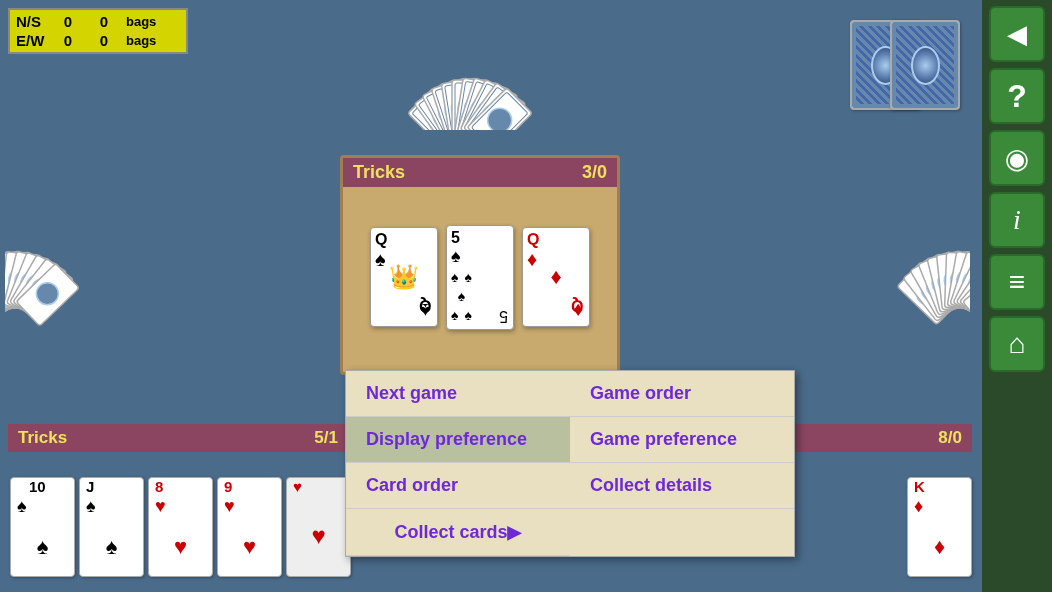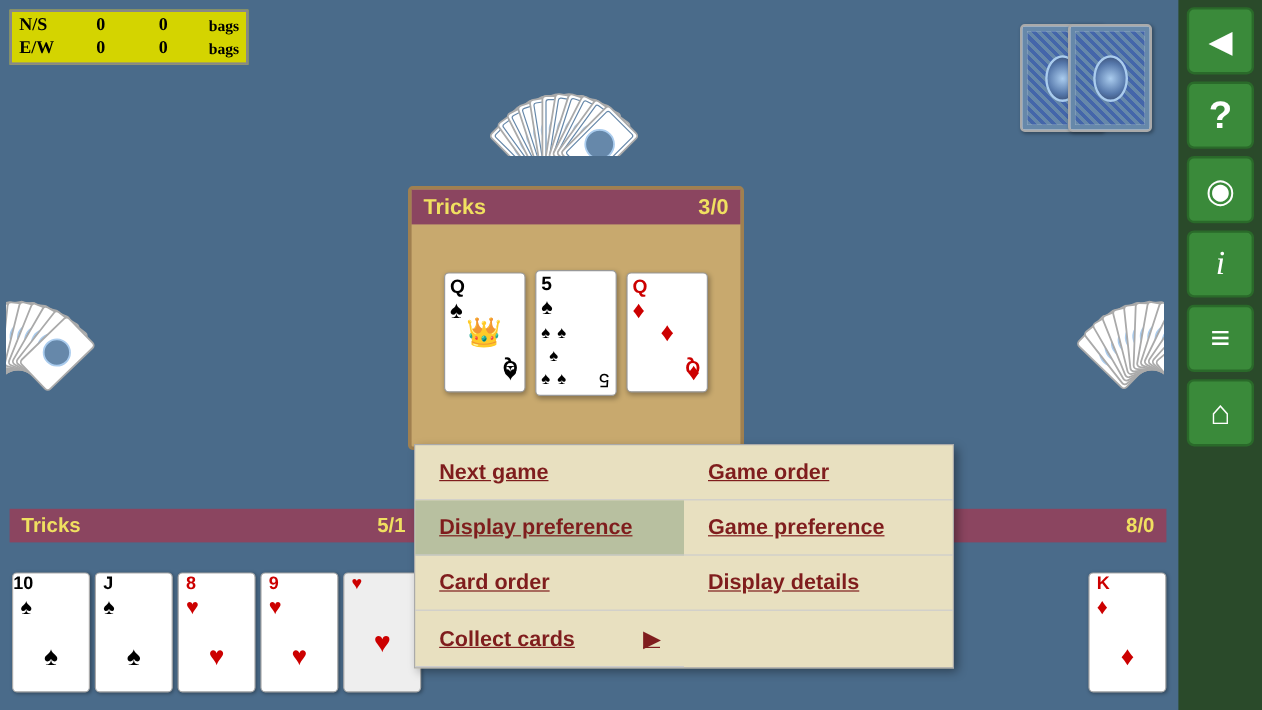--- a/index.html
+++ b/index.html
@@ -20,24 +20,23 @@
       background: #d4d400;
       border: 2px solid #888;
       padding: 2px 6px;
       font-size: 15px;
       font-weight: bold;
       color: #000;
       min-width: 180px;
     }
     #scoreboard .score-row {
       display: flex;
-      gap: 24px;
+      gap: 8px;
       align-items: center;
       padding: 1px 0;
-      font-family: Liberation Serif, serif;
     }
     #scoreboard .score-label { width: 30px; }
     #scoreboard .score-val { width: 28px; text-align: center; }
     #scoreboard .score-bags { font-size: 13px; }
 
     
     #sidebar {
       position: absolute;
       top: 0;
       right: 0;
@@ -193,31 +192,30 @@
       z-index: 100;
       box-shadow: 3px 3px 8px rgba(0,0,0,0.4);
     }
     #menu-overlay .menu-grid {
       display: grid;
       grid-template-columns: 1fr 1fr;
     }
     .menu-item {
       padding: 12px 20px;
       font-size: 18px;
-      color: #7f1d1d;
+      color: #6d28d9;
       font-weight: bold;
       cursor: pointer;
       border-bottom: 1px solid #ccc;
-      text-decoration: underline;
     }
     .menu-item.highlighted { background: #b8c0a0; }
     .menu-item.with-arrow {
       display: flex;
       align-items: center;
-      justify-content: space-between;
+      justify-content: center;
     }
 
     
     .played-card {
       background: white;
       border: 1px solid #999;
       border-radius: 4px;
       display: flex;
       flex-direction: column;
       align-items: flex-start;
@@ -509,21 +507,21 @@
   <span>5/1</span>
 </div>
 
 <div id="bottom-tricks-right">
   <span>8/0</span>
 </div>
 
 <div id="south-cards">
 
   <div class="bottom-card" style="color:#000;">
-    <div style="font-size:15px; font-weight:bold; align-self:flex-start; padding-left:0; line-height:1.2;">10</div>
+    <div style="font-size:15px; font-weight:bold; align-self:flex-start; padding-left:18px; line-height:1.2;">10</div>
     <div style="font-size:18px; align-self:flex-start; padding-left:6px;">♠</div>
     <div style="font-size:22px; flex:1; display:flex; align-items:center;">♠</div>
   </div>
 
   <div class="bottom-card" style="color:#000;">
     <div style="font-size:15px; font-weight:bold; align-self:flex-start; padding-left:6px; line-height:1.2;">J</div>
     <div style="font-size:18px; align-self:flex-start; padding-left:6px;">♠</div>
     <div style="font-size:22px; flex:1; display:flex; align-items:center;">♠</div>
   </div>
 
@@ -551,21 +549,21 @@
   </div>
 </div>
 
 <div id="menu-overlay">
   <div class="menu-grid">
     <div class="menu-item">Next game</div>
     <div class="menu-item">Game order</div>
     <div class="menu-item highlighted">Display preference</div>
     <div class="menu-item">Game preference</div>
     <div class="menu-item">Card order</div>
-    <div class="menu-item">Display details</div>
+    <div class="menu-item">Collect details</div>
     <div class="menu-item with-arrow">
       <span>Collect cards</span>
       <span>▶</span>
     </div>
   </div>
 </div>
 
 <div id="sidebar">
   <div class="sidebar-btn">
     <span>◀</span>

